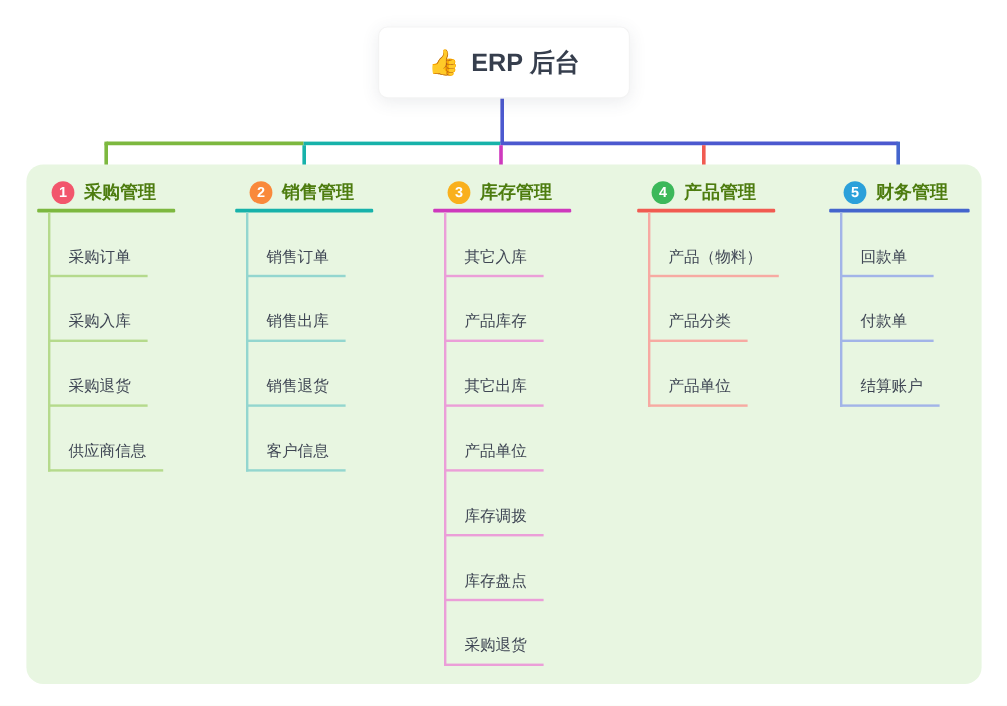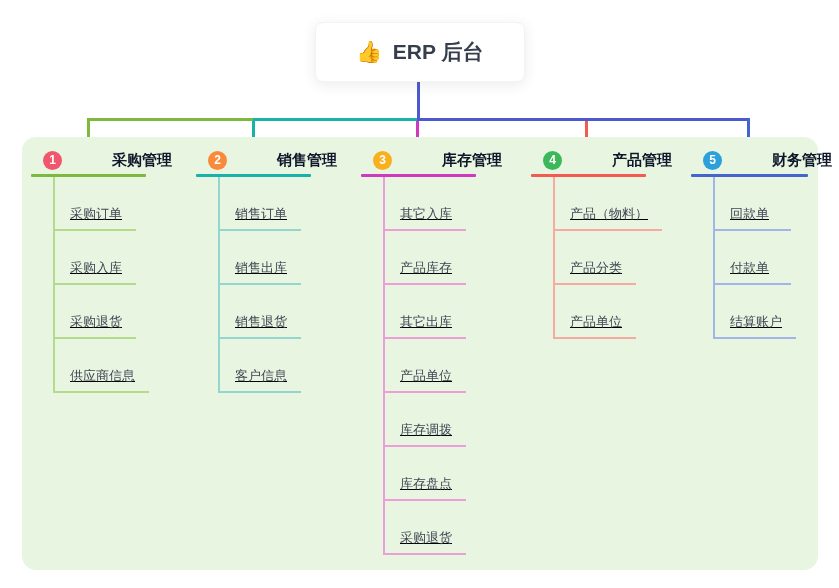--- a/index.html
+++ b/index.html
@@ -43,25 +43,25 @@
     display:flex; align-items:center; gap:8px;
     height:28px; padding-left:12px; cursor:default;
   }
   .num-badge {
     width:19px; height:19px; border-radius:50%;
     background:var(--badge); color:#ffffff;
     font-size:12px; font-weight:bold;
     display:flex; align-items:center; justify-content:center;
     flex:0 0 auto;
   }
-  .branch-label { font-size:15px; font-weight:600; color:#0f172a; white-space:nowrap;margin-left:42px; }
+  .branch-label { font-size:15px; font-weight:600; color:#4d7c0f; white-space:nowrap; }
   .branch-underline { width:115px; height:3px; background:var(--c); border-radius:1px; }
   .b5 .branch-underline { width:117px; }
 
-  .items { position:relative; margin-left:22px;text-decoration:underline; }
+  .items { position:relative; margin-left:9px; }
   .rail { position:absolute; left:0; top:0; width:2px; background:var(--lc); }
   .item {
     height:54px; display:flex; align-items:flex-end;
     width:max-content; min-width:78px;
     padding:0 14px 6px 17px;
     border-bottom:2px solid var(--lc);
     font-size:13px; color:#3f4654; white-space:nowrap; cursor:default;
   }
 </style>
 </head>

